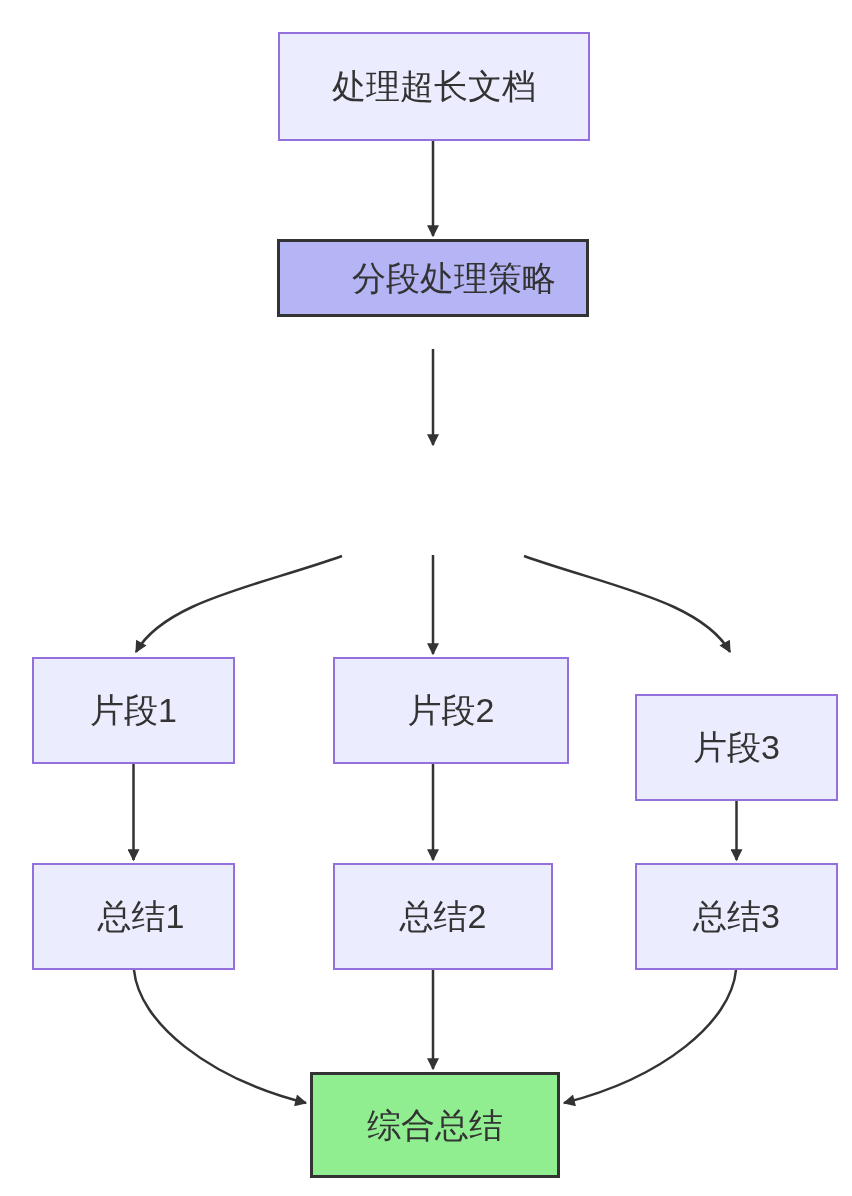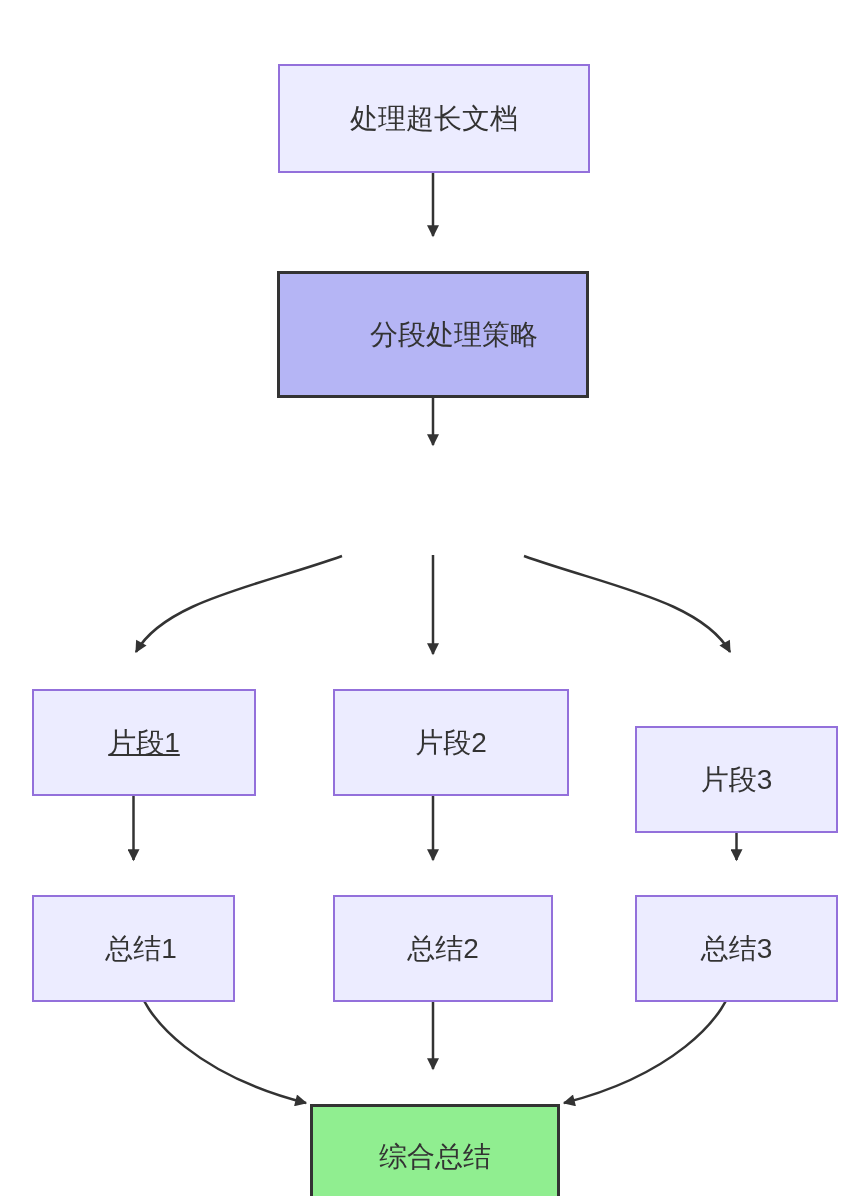--- a/index.html
+++ b/index.html
@@ -32,38 +32,37 @@
     fill: none;
     stroke: var(--edge-color);
     stroke-width: 2.5px;
   }
   .node {
     position: absolute;
     display: flex; align-items: center; justify-content: center;
     background: var(--node-fill);
     border: 2px solid var(--node-border);
     color: var(--text-color);
-    font-size: 28px;
+    font-size: 34px;
     line-height: 1.2;
     text-align: center;
-    margin-top: 32px;
   }
   .node--strategy {
     background: var(--strategy-fill);
     border: 3.5px solid var(--dark-border);
   }
   .node--result {
     background: var(--result-fill);
     border: 3.5px solid var(--dark-border);
   }
   
   #n-task     { left: 278px; top: 32px;   width: 312px; height: 109px; }
-  #n-strategy { left: 277px; top: 239px;  width: 312px; height: 127px; padding-left: 42px; }
+  #n-strategy { left: 277px; top: 239px;  width: 312px; height: 78px; padding-left: 42px; }
   #n-doc      { left: 310px; top: 448px;  width: 246px; height: 107px; }
-  #n-seg1     { left: 32px;  top: 657px;  width: 224px; height: 107px; text-decoration: underline; }
+  #n-seg1     { left: 32px;  top: 657px;  width: 203px; height: 107px; }
   #n-seg2     { left: 333px; top: 657px;  width: 236px; height: 107px; }
   #n-seg3     { left: 635px; top: 694px;  width: 203px; height: 107px; }
   #n-sum1     { left: 32px;  top: 863px;  width: 203px; height: 107px; padding-left: 15px; }
   #n-sum2     { left: 333px; top: 863px;  width: 220px; height: 107px; }
   #n-sum3     { left: 635px; top: 863px;  width: 203px; height: 107px; }
   #n-final    { left: 310px; top: 1072px; width: 250px; height: 106px; }
 </style>
 </head>
 <body>
 

